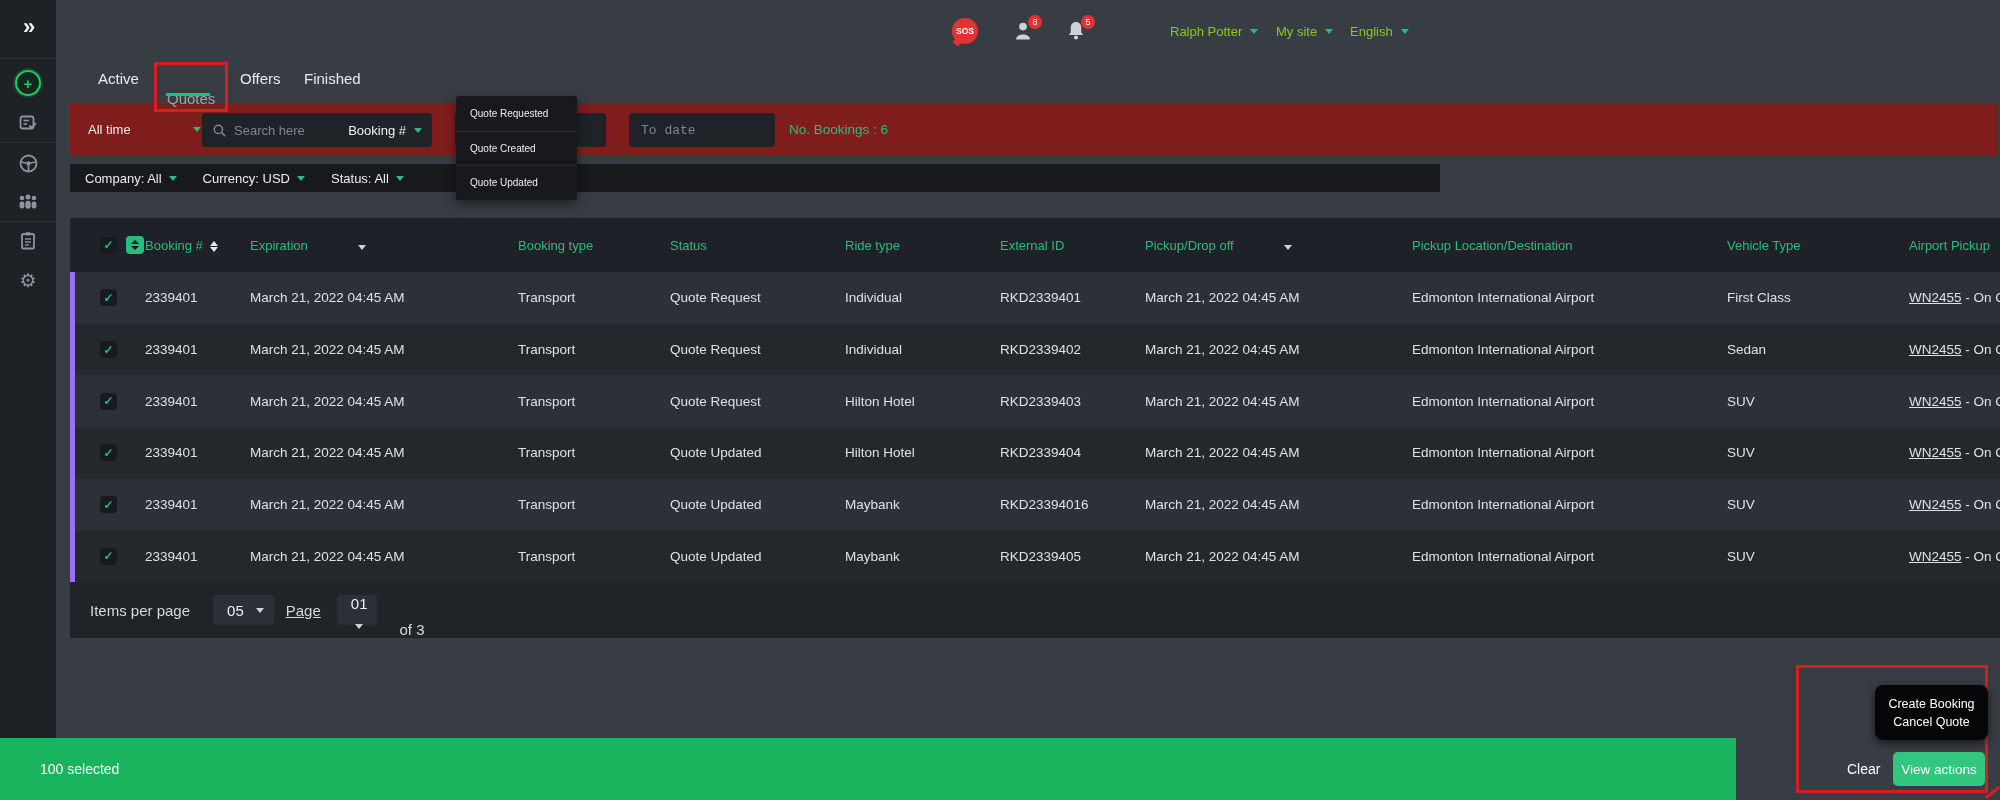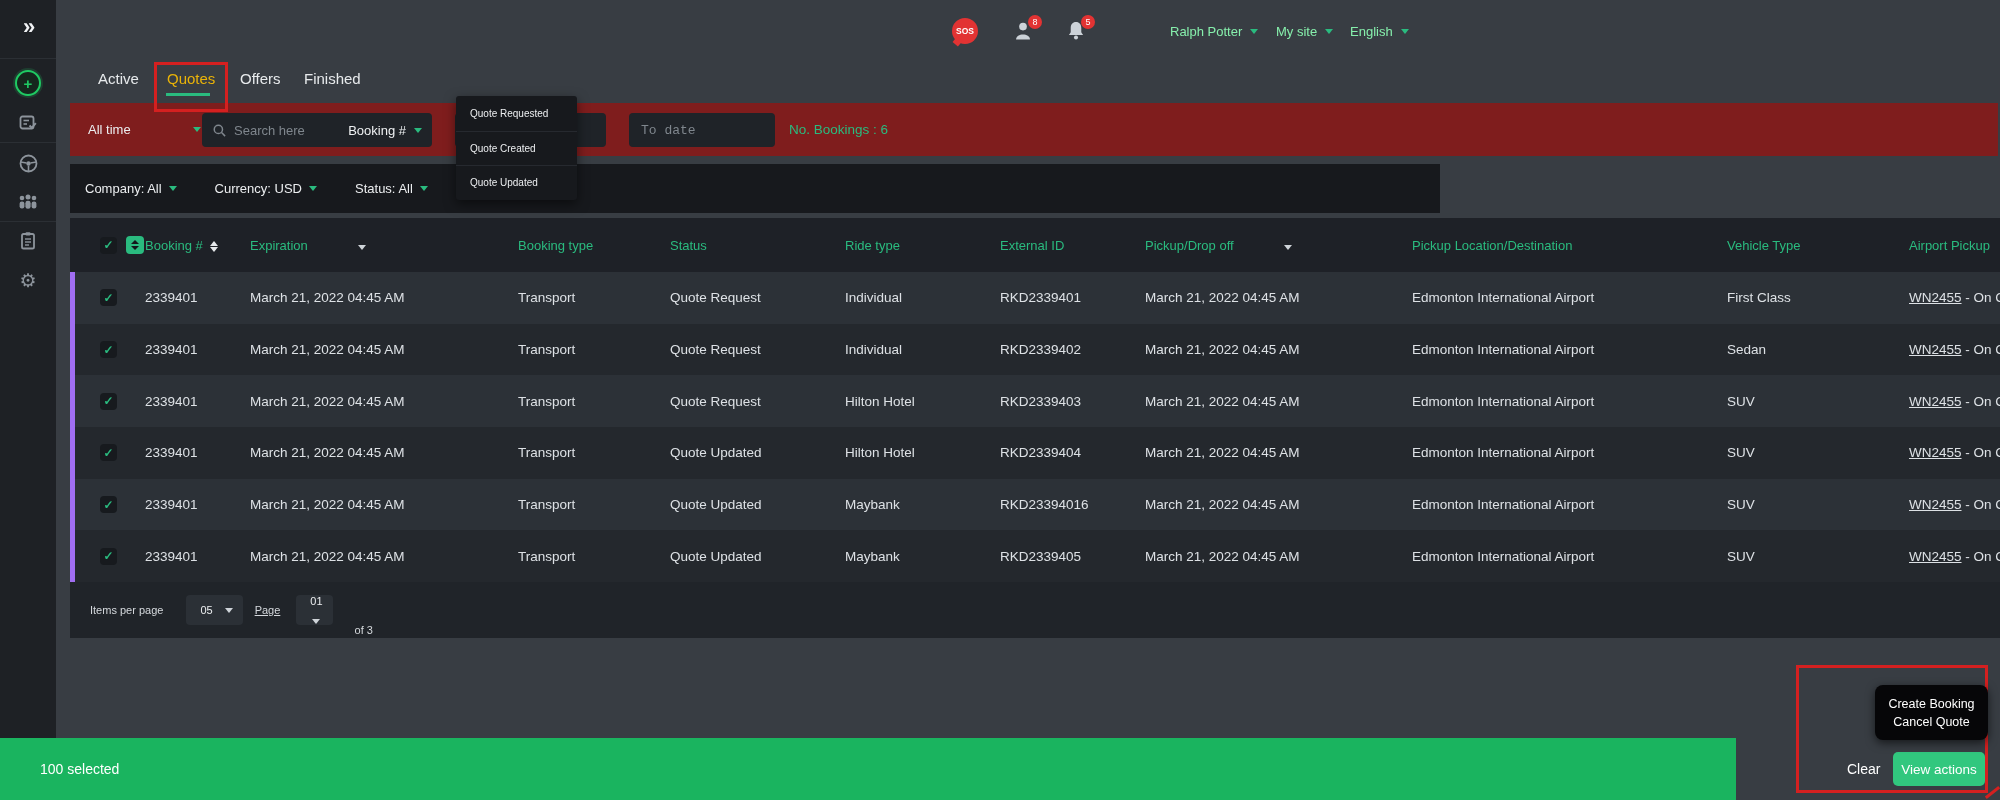--- a/index.html
+++ b/index.html
@@ -17,27 +17,27 @@
     box-shadow:0 0 0 2px rgba(31,202,99,.18); }
   .gear-ch { font-size:19px; }
 
   
   .hicon { position:absolute; z-index:4; }
   .sos { width:26px; height:26px; border-radius:50%; background:#e23333; color:#fff; font-size:8.5px; font-weight:bold;
     display:flex; align-items:center; justify-content:center; }
   .sos::after { content:""; position:absolute; left:2px; bottom:-1px; width:7px; height:7px; background:#e23333; transform:rotate(40deg); }
   .badge { position:absolute; top:-4px; right:-7px; min-width:14px; height:14px; border-radius:7px; background:#e23333;
     color:#fff; font-size:9px; display:flex; align-items:center; justify-content:center; padding:0 3px; }
-  .hmenu { position:absolute; top:24px; color:#86efac; font-size:13px; display:flex; align-items:center; gap:8px; z-index:4; }
+  .hmenu { position:absolute; top:24px; color:#84cc16; font-size:13px; display:flex; align-items:center; gap:8px; z-index:4; }
   .caret-g { width:0; height:0; border-left:4px solid transparent; border-right:4px solid transparent; border-top:5px solid #2abb7f; display:inline-block; }
   .caret-w { width:0; height:0; border-left:4px solid transparent; border-right:4px solid transparent; border-top:5px solid #cfd4d9; display:inline-block; }
 
   
   .tab { position:absolute; top:70px; font-size:15px; color:#e7eaec; z-index:3; }
-  .tab.active { color:#eab308; }
+  .tab.active { color:#a3a3a3;margin-top:20px; }
   .tab-underline { position:absolute; left:166px; top:93px; width:44px; height:3px; background:#2abb7f; z-index:3; }
   .tab-redbox { position:absolute; left:154px; top:62px; width:74px; height:50px; border:3px solid #d42020; z-index:6; }
 
   
   .bar1 { position:absolute; left:70px; top:103px; width:1928px; height:53px; background:#7f1d1d; z-index:1; }
   .alltime { position:absolute; left:18px; top:0; height:53px; display:flex; align-items:center; gap:62px; color:#eceef0; font-size:13px; }
   .searchbox { position:absolute; left:132px; top:10px; width:230px; height:34px; background:#1f2328; border-radius:4px;
     display:flex; align-items:center; padding:0 10px; }
   .searchbox input { flex:1; min-width:10px; background:transparent; border:none; outline:none; color:#c6cbd0; font-size:13px;
     font-family:"Liberation Sans", sans-serif; margin-left:7px; }
@@ -48,22 +48,22 @@
   .dinput::placeholder { color:#7f868d; }
   .nbookings { position:absolute; left:719px; top:0; height:53px; display:flex; align-items:center; color:#2abb7f; font-size:13.5px; }
 
   
   .status-menu { position:absolute; left:456px; top:96px; width:121px; height:104px; background:#17191d; border-radius:3px;
     z-index:40; box-shadow:0 4px 12px rgba(0,0,0,.5); }
   .status-menu .mi { height:34.6px; display:flex; align-items:center; padding-left:14px; color:#eceef0; font-size:10px; }
   .status-menu .mi + .mi { border-top:1px solid #26292f; }
 
   
-  .bar2 { position:absolute; left:70px; top:164px; width:1370px; height:49px; background:#17191d; z-index:1;
-    display:flex; align-items:center; gap:38px; padding-left:15px; }
+  .bar2 { position:absolute; left:70px; top:164px; width:1370px; height:28px; background:#17191d; z-index:1;
+    display:flex; align-items:center; gap:26px; padding-left:15px; }
   .b2item { display:flex; align-items:center; gap:7px; color:#eceef0; font-size:13px; }
 
   
   .tablewrap { position:absolute; left:70px; top:218px; width:1930px; height:420px; background:#191c21; z-index:1; }
   .tgrid { display:grid; grid-template-columns:75px 105px 268px 152px 175px 155px 145px 267px 315px 182px 160px;
     width:1999px; align-items:center; white-space:nowrap; }
   .thead { height:54px; background:#1e2127; color:#2abb7f; font-size:13px; }
   .trow { height:51.7px; color:#dde1e5; font-size:13.5px; }
   .trow.odd { background:#2c3137; }
   .trow.even { background:#24282d; }
@@ -79,21 +79,21 @@
   .sortpair { display:inline-flex; flex-direction:column; gap:1px; margin-left:7px; vertical-align:middle; }
   .sortpair i { width:0; height:0; border-left:4px solid transparent; border-right:4px solid transparent; display:block; }
   .sortpair .up { border-bottom:5px solid #e6e9eb; }
   .sortpair .dn { border-top:5px solid #e6e9eb; }
   .hcaret { margin-left:50px; }
   .purple-strip { position:absolute; left:0; top:54px; width:5px; height:310px; background:#a06ef2; z-index:3; }
   .flight { color:#dde1e5; text-decoration:underline; cursor:pointer; }
 
   
   .pagerow { position:absolute; left:0; top:364px; width:1930px; height:56px; background:#202429;
-    display:flex; align-items:center; color:#d5d9dd; font-size:11px; }
+    display:flex; align-items:center; color:#d5d9dd; font-size:15px; }
   .psel { height:30px; background:#2b3036; border-radius:4px; display:flex; align-items:center; gap:12px;
     padding:0 10px 0 14px; color:#eceef0; }
   .pp-label { margin-left:20px; }
   .pp-sel { margin-left:23px; }
   .pg-label { margin-left:12px;text-decoration:underline; }
   .pg-sel { margin-left:16px;flex-direction:column; }
   .pof { margin-left:22px;margin-top:39px; }
 
   
   .selbar { position:absolute; left:0; top:738px; width:1736px; height:62px; background:#1ab45f; z-index:20; }

